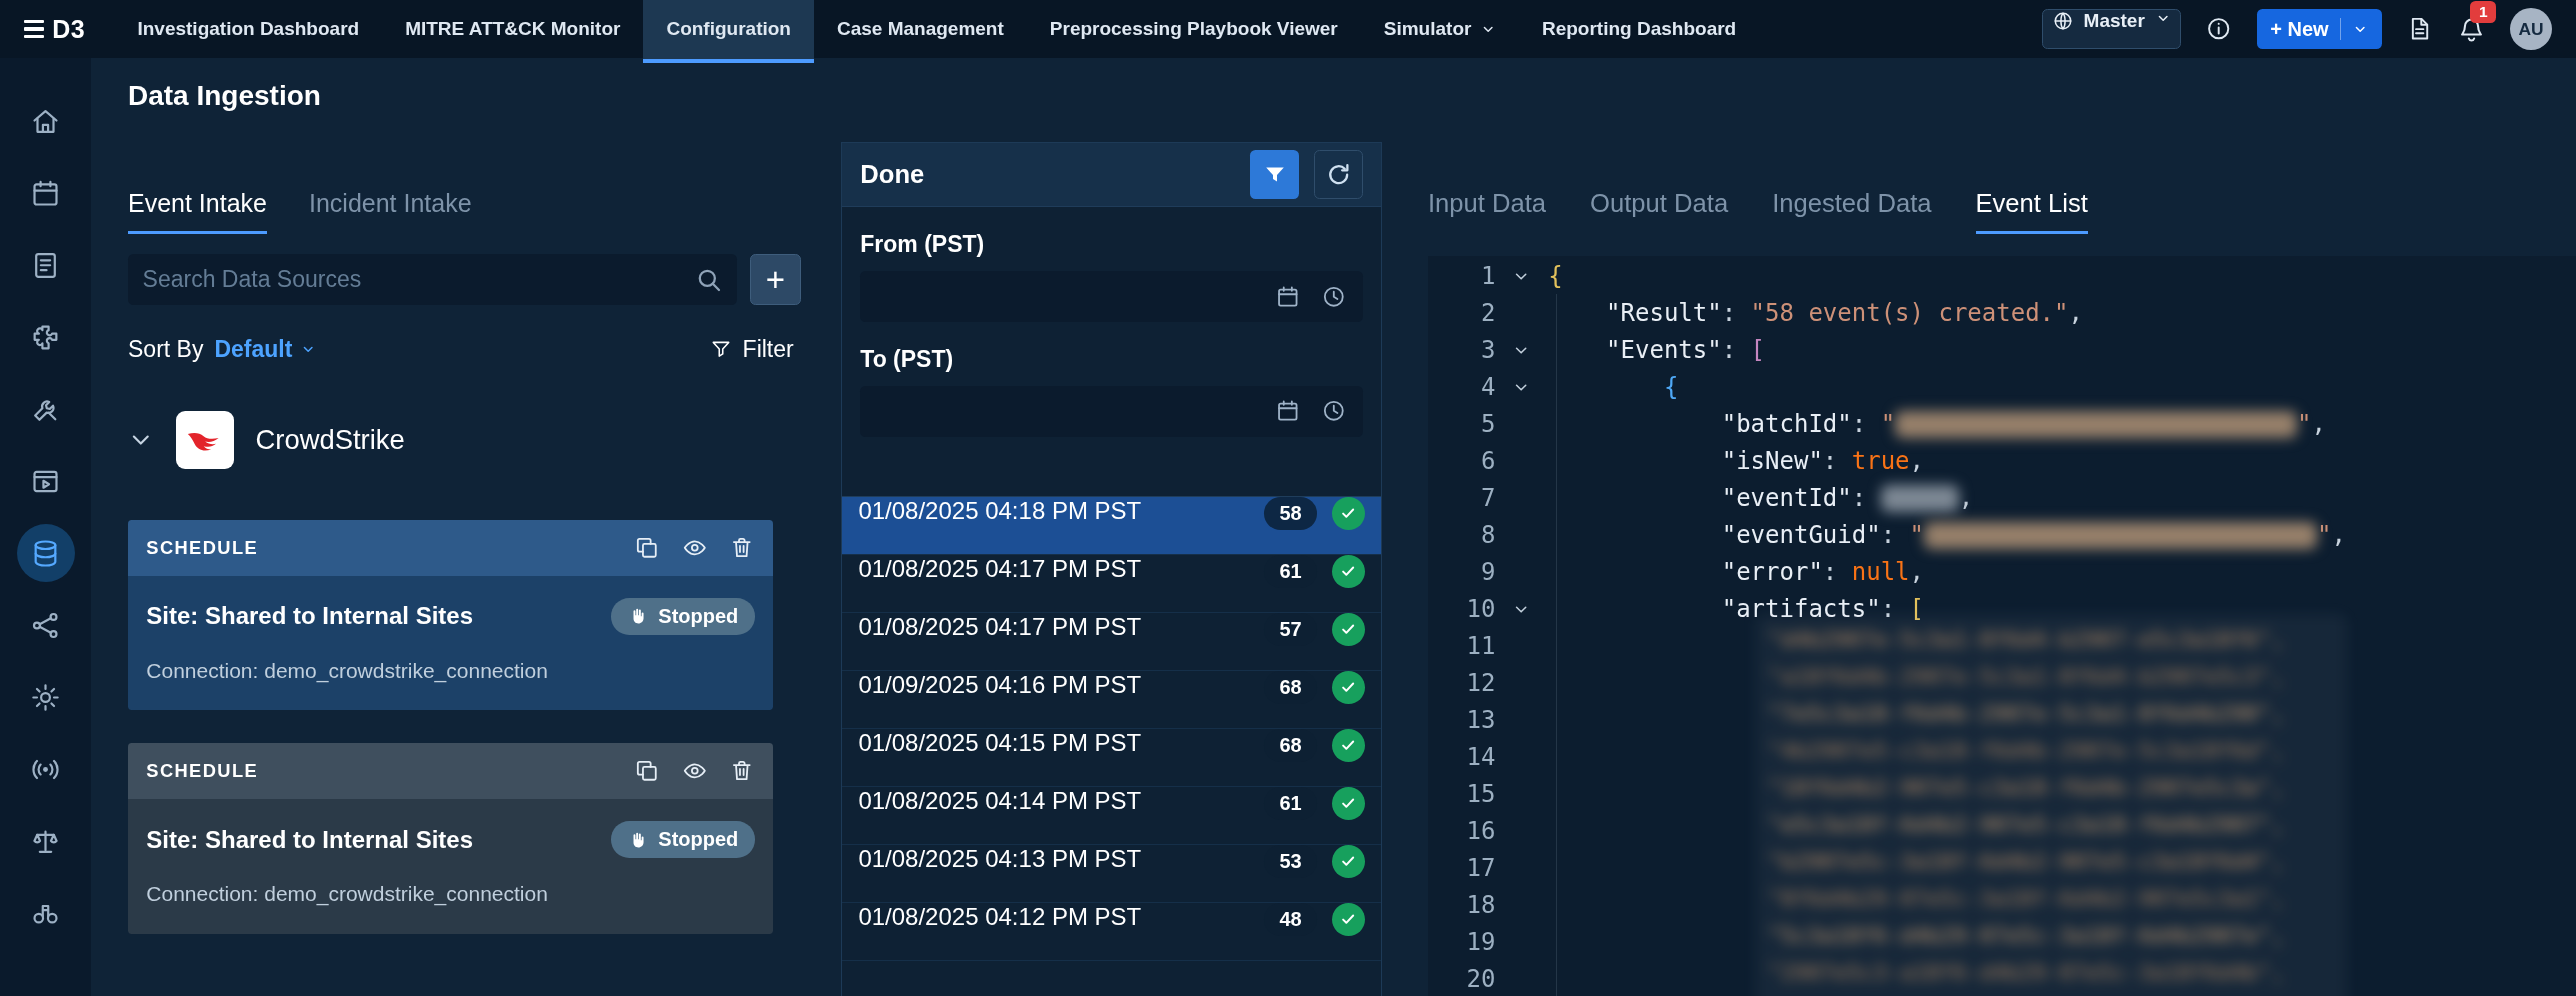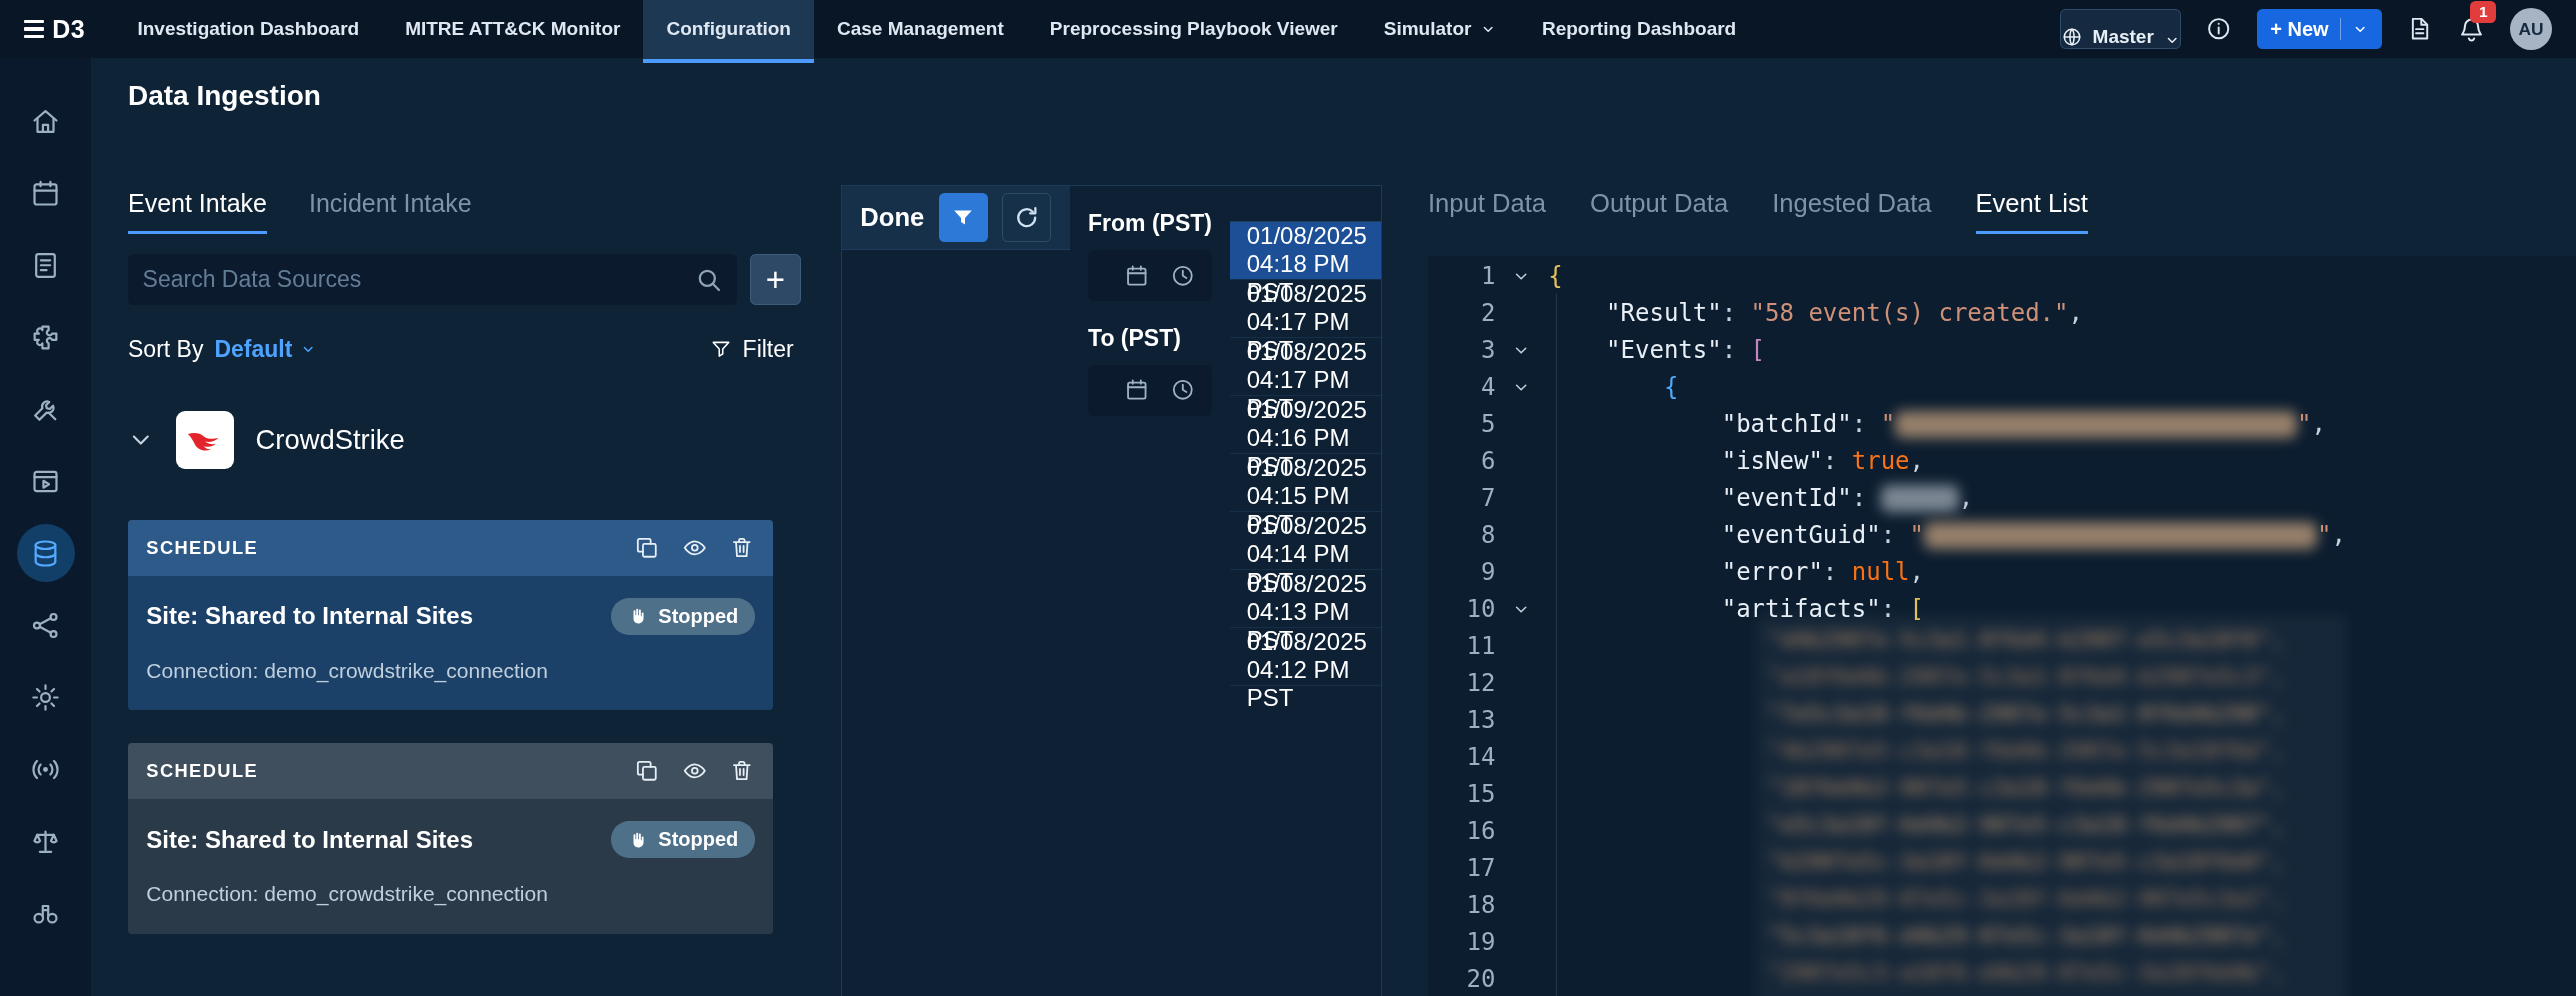--- a/index.html
+++ b/index.html
@@ -14,21 +14,21 @@
   .topbar{height:58px;flex:none;background:#081625;display:flex;align-items:center;padding:0 24px;gap:25.6px}
   .logo{display:flex;align-items:center;gap:8.2px}
   .logo-bars{display:flex;flex-direction:column;gap:3.7px}
   .logo-bars i{display:block;width:20px;height:3.7px;background:#fff;border-radius:0.9px}
   .logo-text{font-size:25px;font-weight:800;letter-spacing:0.5px;color:#fff}
   .topnav{display:flex;height:67px;margin-left:3.7px}
   .nav-item{display:flex;align-items:center;gap:8.2px;padding:0 23px;font-size:19px;font-weight:600;color:#dfe8f2;position:relative;cursor:pointer}
   .nav-item.active{background:#1d3852}
   .nav-item.active::after{content:"";position:absolute;left:0;right:0;bottom:0;height:3.7px;background:#4d9bff}
   .topbar-right{margin-left:auto;display:flex;align-items:center;gap:24px}
-  .master-btn{display:flex;align-items:flex-end;gap:10px;height:40px;padding:0 0;background:#152a40;border:0.9px solid #2f4d6b;border-radius:5.5px;font-size:19px;font-weight:600;color:#e8eff6}
+  .master-btn{display:flex;align-items:flex-start;gap:10px;height:40px;padding:0 9px;background:#152a40;border:0.9px solid #2f4d6b;border-radius:5.5px;font-size:19px;font-weight:600;color:#e8eff6}
   .new-btn{display:flex;align-items:center;gap:11px;height:40px;padding:0 13.7px;background:#1667e0;border-radius:5.5px;font-size:20px;font-weight:600;color:#fff}
   .new-divider{width:0.9px;height:22px;background:rgba(255,255,255,.4)}
   .tb-icon{color:#dfe8f2}
   .bell-wrap{position:relative;display:flex}
   .bell-badge{position:absolute;top:-13.7px;right:-10px;background:#e23d3d;color:#fff;font-size:15.5px;font-weight:700;min-width:25.6px;height:22px;border-radius:5.5px;display:flex;align-items:center;justify-content:center;padding:0 4.6px}
   .avatar{width:42px;height:42px;border-radius:50%;background:#a7b4c4;color:#152a40;display:flex;align-items:center;justify-content:center;font-size:17.4px;font-weight:700;cursor:pointer}
 
   
   .shell{flex:1;display:flex;min-height:0}
   .sidebar{width:91px;flex:none;background:#0a1a2c;padding-top:27.4px;display:flex;flex-direction:column;align-items:center}
@@ -73,21 +73,21 @@
   .head-icons{margin-left:auto;display:flex;gap:22px}
   .hicon{width:25.6px;height:25.6px;color:#e6eef6;display:inline-flex;cursor:pointer}
   .card-body{padding:22px 18.3px 27.4px}
   .site-row{display:flex;align-items:center}
   .site{font-size:24px;font-weight:700;color:#fff}
   .status-pill{margin-left:auto;height:37px;border-radius:18.3px;background:#4f7089;display:flex;align-items:center;gap:9.1px;padding:0 16.4px;font-size:20px;font-weight:600;color:#fff}
   .hand{width:22px;height:22px;display:inline-flex;color:#fff}
   .connection{margin-top:24px;font-size:21px;color:#c0cfdd}
 
   
-  .done{width:541px;flex:none;margin-left:40px;margin-top:62px;background:#0e2134;border:0.9px solid #1d3a57;border-bottom:none;display:flex;flex-direction:row;min-height:0;overflow:hidden}
+  .done{width:541px;flex:none;margin-left:40px;margin-top:19px;background:#0e2134;border:0.9px solid #1d3a57;border-bottom:none;display:flex;flex-direction:column;min-height:0;overflow:hidden}
   .done-header{height:64px;flex:none;background:#16304a;display:flex;align-items:center;gap:14.6px;padding:0 18.3px;border-bottom:0.9px solid #1f3c5a}
   .done-title{font-size:25.6px;font-weight:700;color:#fff}
   .done-filter-btn{margin-left:auto;width:49px;height:49px;border-radius:5.5px;background:#2d79d8;display:flex;align-items:center;justify-content:center;color:#fff}
   .done-filter-btn .ic{width:24px;height:24px}
   .refresh-btn{width:49px;height:49px;border-radius:5.5px;border:0.9px solid #2f4d6b;display:flex;align-items:center;justify-content:center;color:#cfe0f0}
   .refresh-btn .ic{width:27.4px;height:27.4px}
   .range{padding:24px 18.3px 0}
   .range label{display:block;font-size:23px;font-weight:600;margin-bottom:12.8px;color:#fff}
   .date-input{height:51px;background:#0b1b2d;border-radius:5.5px;display:flex;align-items:center;justify-content:flex-end;gap:20px;padding:0 16.4px;color:#9fb3c8;margin-bottom:24px;cursor:text}
   .date-input .ic{width:25.6px;height:25.6px;cursor:pointer}

